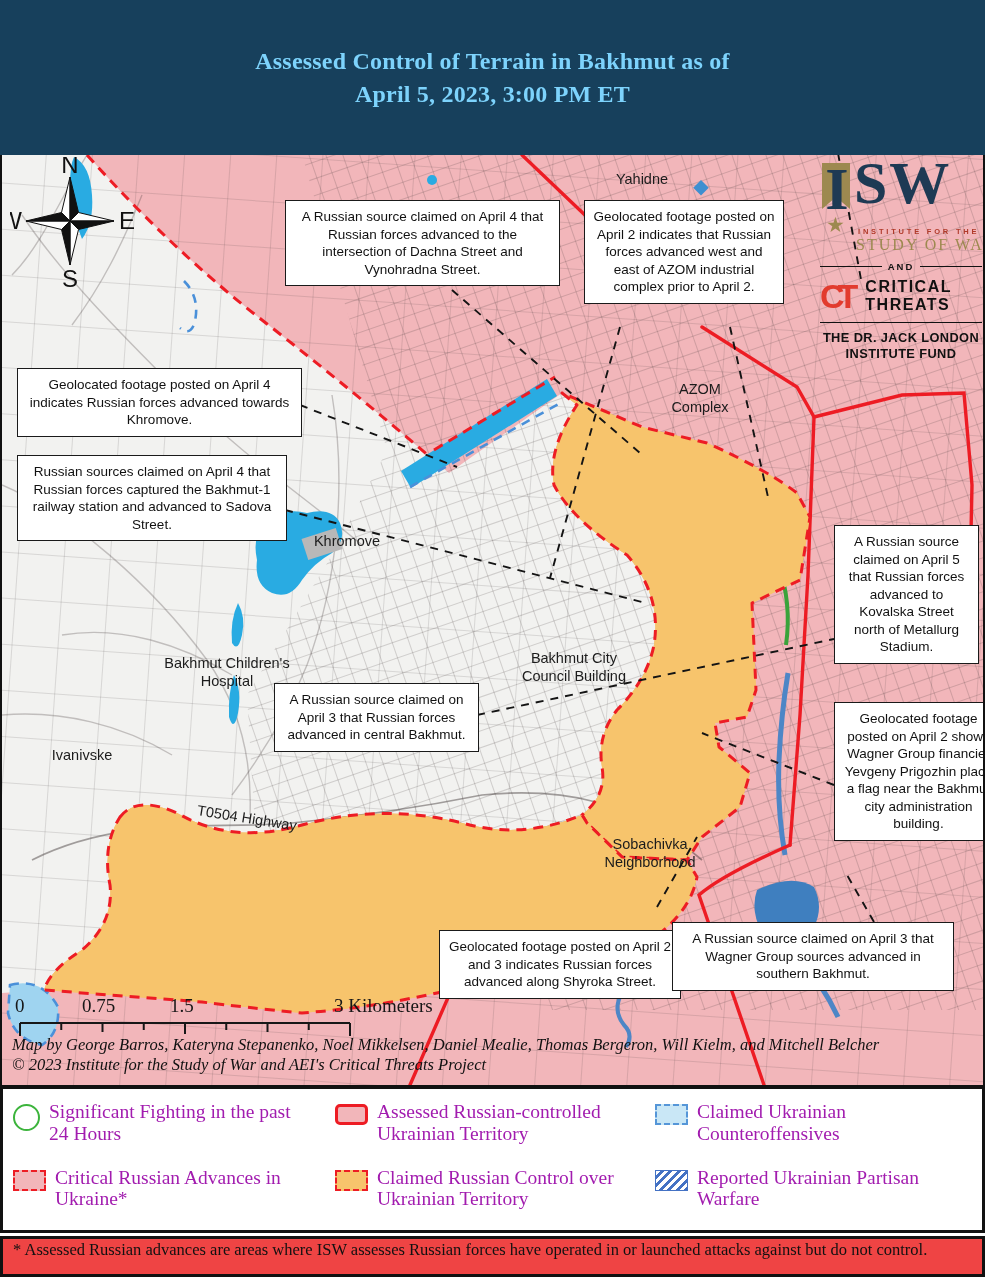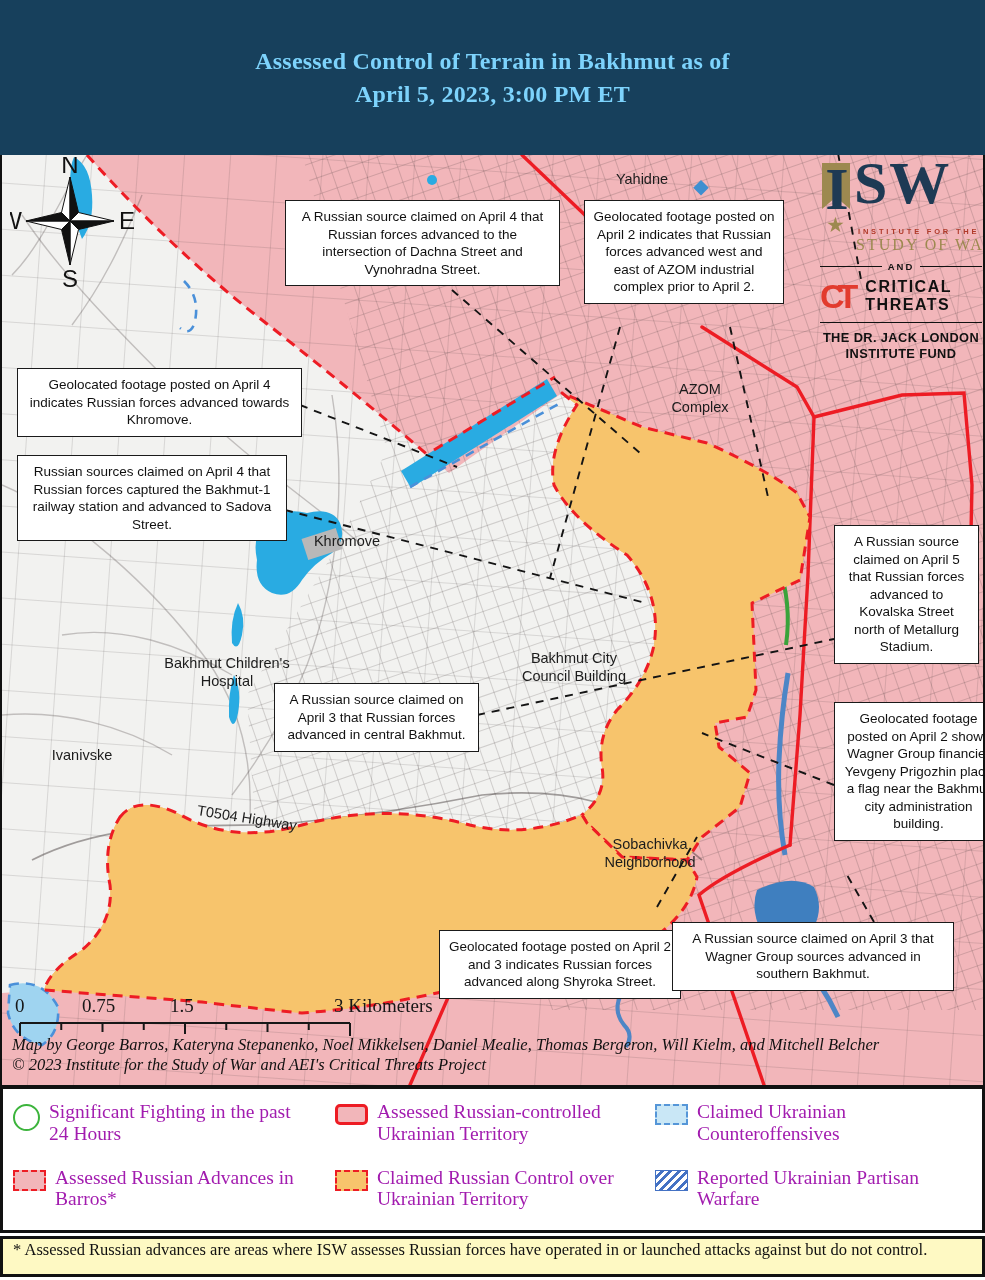--- a/index.html
+++ b/index.html
@@ -82,21 +82,21 @@
   .sw { flex:0 0 auto; margin-top:3px; }
   .sw-ellipse { width:27px; height:27px; border:2.6px solid #3cb43c; border-radius:50%; background:#fff; }
   .sw-pink-solid { width:33px; height:21px; background:#f2b6ba; border:3.2px solid #ed1c24; border-radius:5px; }
   .sw-blue-dash { width:33px; height:21px; background:#c9e7f6; border:2.4px dashed #5596d8; }
   .sw-pink-dash { width:33px; height:21px; background:#f2b6ba; border:2.4px dashed #ed1c24; }
   .sw-yellow-dash { width:33px; height:21px; background:#f7c46c; border:2.4px dashed #ed1c24; }
   .sw-hatch { width:33px; height:21px; border:1.4px solid #4472c4;
               background:repeating-linear-gradient(135deg,#fff 0 3px,#4472c4 3px 6px); }
 
   
-  .footnote-section { width:985px; height:41px; margin-top:3px; border:3px solid #111; background:#fef9c3;
+  .footnote-section { width:985px; height:41px; margin-top:3px; border:3px solid #111; background:#ef4444;
                       padding:1px 14px 0 10px; font-family:"Liberation Serif",serif; font-size:16.5px;
                       line-height:1.18; color:#111; }
 </style>
 </head>
 <body>
 
 <div class="page">
 
   <div class="header">
     <div class="t">Assessed Control of Terrain in Bakhmut as of</div>
@@ -608,21 +608,21 @@
     <div class="leg-item">
       <span class="sw sw-pink-solid"></span>
       <span class="leg-label">Assessed Russian-controlled Ukrainian Territory</span>
     </div>
     <div class="leg-item">
       <span class="sw sw-blue-dash"></span>
       <span class="leg-label">Claimed Ukrainian Counteroffensives</span>
     </div>
     <div class="leg-item">
       <span class="sw sw-pink-dash"></span>
-      <span class="leg-label">Assessed Russian Advances in Barros*</span>
+      <span class="leg-label">Critical Russian Advances in Ukraine*</span>
     </div>
     <div class="leg-item">
       <span class="sw sw-yellow-dash"></span>
       <span class="leg-label">Claimed Russian Control over Ukrainian Territory</span>
     </div>
     <div class="leg-item">
       <span class="sw sw-hatch"></span>
       <span class="leg-label">Reported Ukrainian Partisan Warfare</span>
     </div>
   </div>

